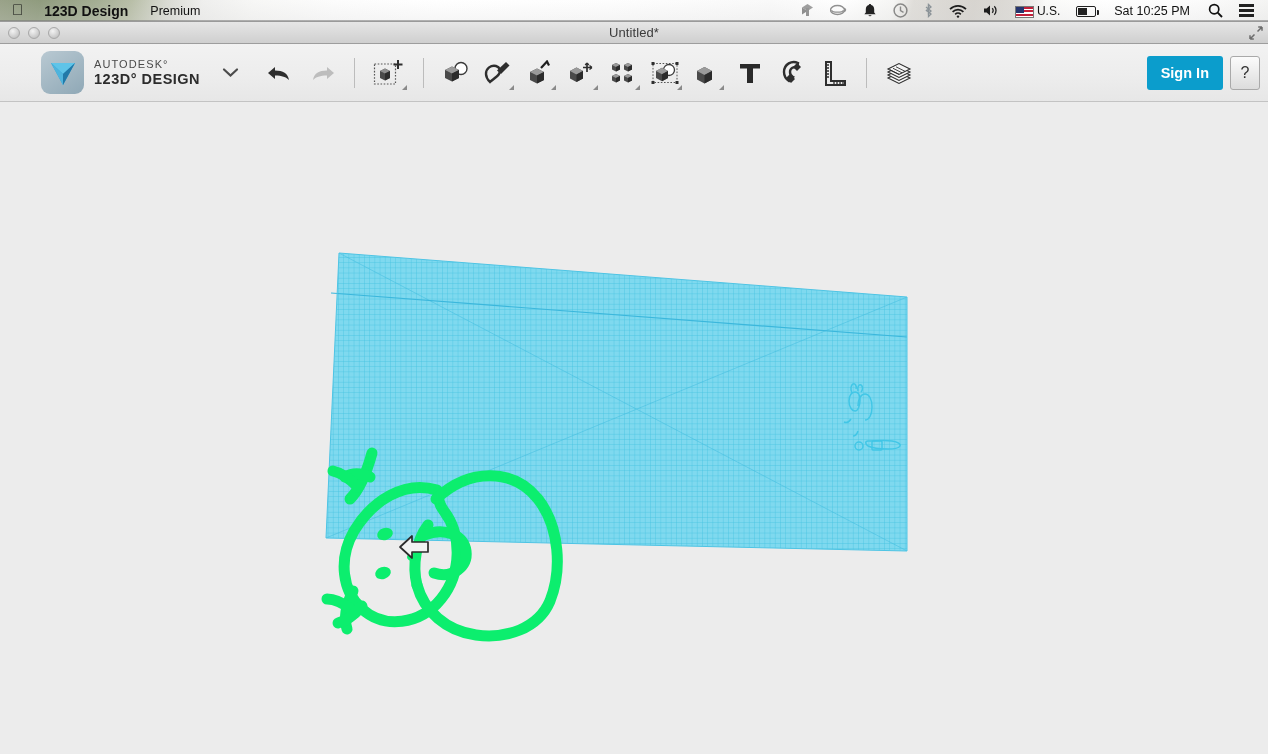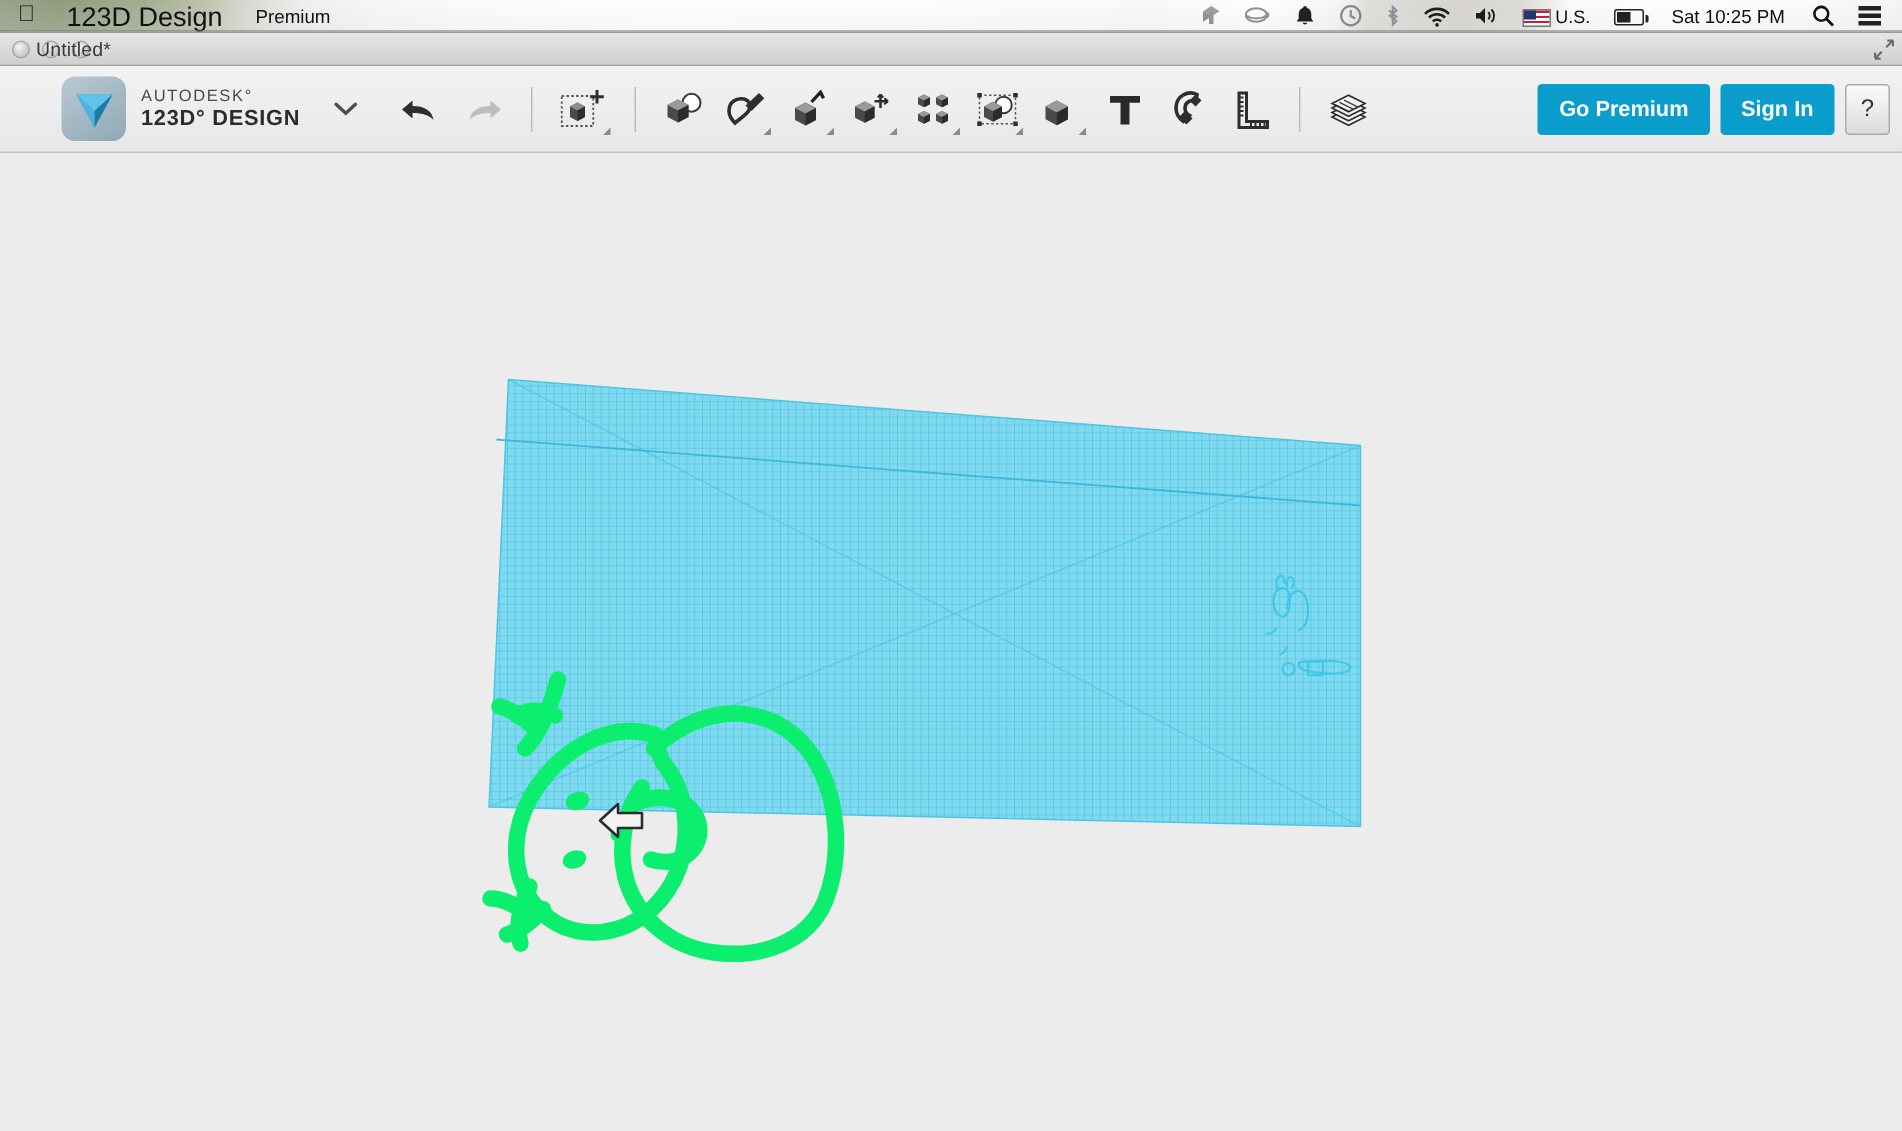--- a/index.html
+++ b/index.html
@@ -30,21 +30,21 @@
     border-bottom: 1px solid #9a9a9a;
     z-index: 40;
   }
   #menubar::after {
     content: ""; position: absolute; left: 0; bottom: 0;
     width: 100%; height: 1px; background: rgba(120,120,120,.55);
   }
   .mb-left { display: flex; align-items: center; gap: 0; padding-left: 8px; }
   .mb-item { padding: 0 11px; line-height: 22px; white-space: nowrap; }
   .mb-apple { padding: 0 10px 0 4px; font-size: 15px; line-height: 22px; position: relative; top: -1px; }
-  .mb-app { font-weight: normal; font-size: 18px; }
+  .mb-app { font-weight: bold; font-size: 14px; }
   .mb-right { margin-left: auto; display: flex; align-items: center; gap: 0; padding-right: 6px; }
   .mb-ic { padding: 0 8px; line-height: 22px; display: flex; align-items: center; }
   .mb-clock { padding: 0 10px; line-height: 22px; font-size: 12.5px; white-space: nowrap; }
   .mb-flag { display: inline-block; width: 19px; height: 12px; position: relative; top: 1px;
     background: repeating-linear-gradient(to bottom,#c2203a 0 1.7px,#fff 1.7px 3.4px);
     border: 1px solid #777; margin-right: 3px; }
   .mb-flag::before { content:""; position:absolute; left:0; top:0; width:8px; height:6px; background:#26356e; }
   .mb-lang { font-size: 12px; }
   .mb-bat { display:inline-block; width:20px; height:11px; border:1.6px solid #222; border-radius:2px;
     position:relative; top:1px; }
@@ -60,22 +60,22 @@
     width: 1268px; height: 22px;
     background: linear-gradient(to bottom,#e6e6e6,#cfcfcf);
     border-bottom: 1px solid #9d9d9d;
     display: flex; align-items: center;
     z-index: 30;
   }
   .traffic { display: flex; gap: 8px; padding-left: 8px; }
   .tl { width: 12px; height: 12px; border-radius: 50%;
         background: radial-gradient(circle at 38% 32%, #f3f3f3, #cdcdcd 62%, #b4b4b4 100%);
         border: 1px solid #a8a8a8; }
-  #win-title { position: absolute; left: 0; right: 0; text-align: left;
-    font-size: 13px; color: #3b3b3b; font-weight: normal; letter-spacing: .1px; padding-left: 24px; }
+  #win-title { position: absolute; left: 0; right: 0; text-align: center;
+    font-size: 13px; color: #3b3b3b; font-weight: normal; letter-spacing: .1px; }
   .tb-resize { margin-left: auto; padding-right: 5px; display:flex; align-items:center; }
 
   
   #apptoolbar {
     position: absolute; top: 44px; left: 0;
     width: 1268px; height: 58px;
     background: linear-gradient(to bottom,#f2f2f2,#ededed 55%,#e7e7e7);
     border-bottom: 1px solid #c3c3c3;
     display: flex; align-items: center;
     z-index: 20;
@@ -394,21 +394,20 @@
             <path d="M4 9l11-5.5L26 9 15 14.5z"></path>
         </g>
         <g stroke="#2e2e2e" stroke-width="1" fill="none" opacity=".9">
           <path d="M6 9.8l9 4.5M9 8.3l9 4.5M12 6.8l9 4.5"></path>
         </g>
       </svg>
     </div>
   </div>
 
   <div class="tb-right">
-    <button class="btn-blue">Go Premium</button>
     <button class="btn-blue">Sign In</button>
     <button class="btn-help">?</button>
   </div>
 </div>
 
 <div id="canvas">
 
   <svg width="1268" height="651" viewBox="0 0 1268 651" style="position:absolute;left:0;top:0;">
     <defs>
       <pattern id="gridfine" width="5.2" height="5.2" patternUnits="userSpaceOnUse">

